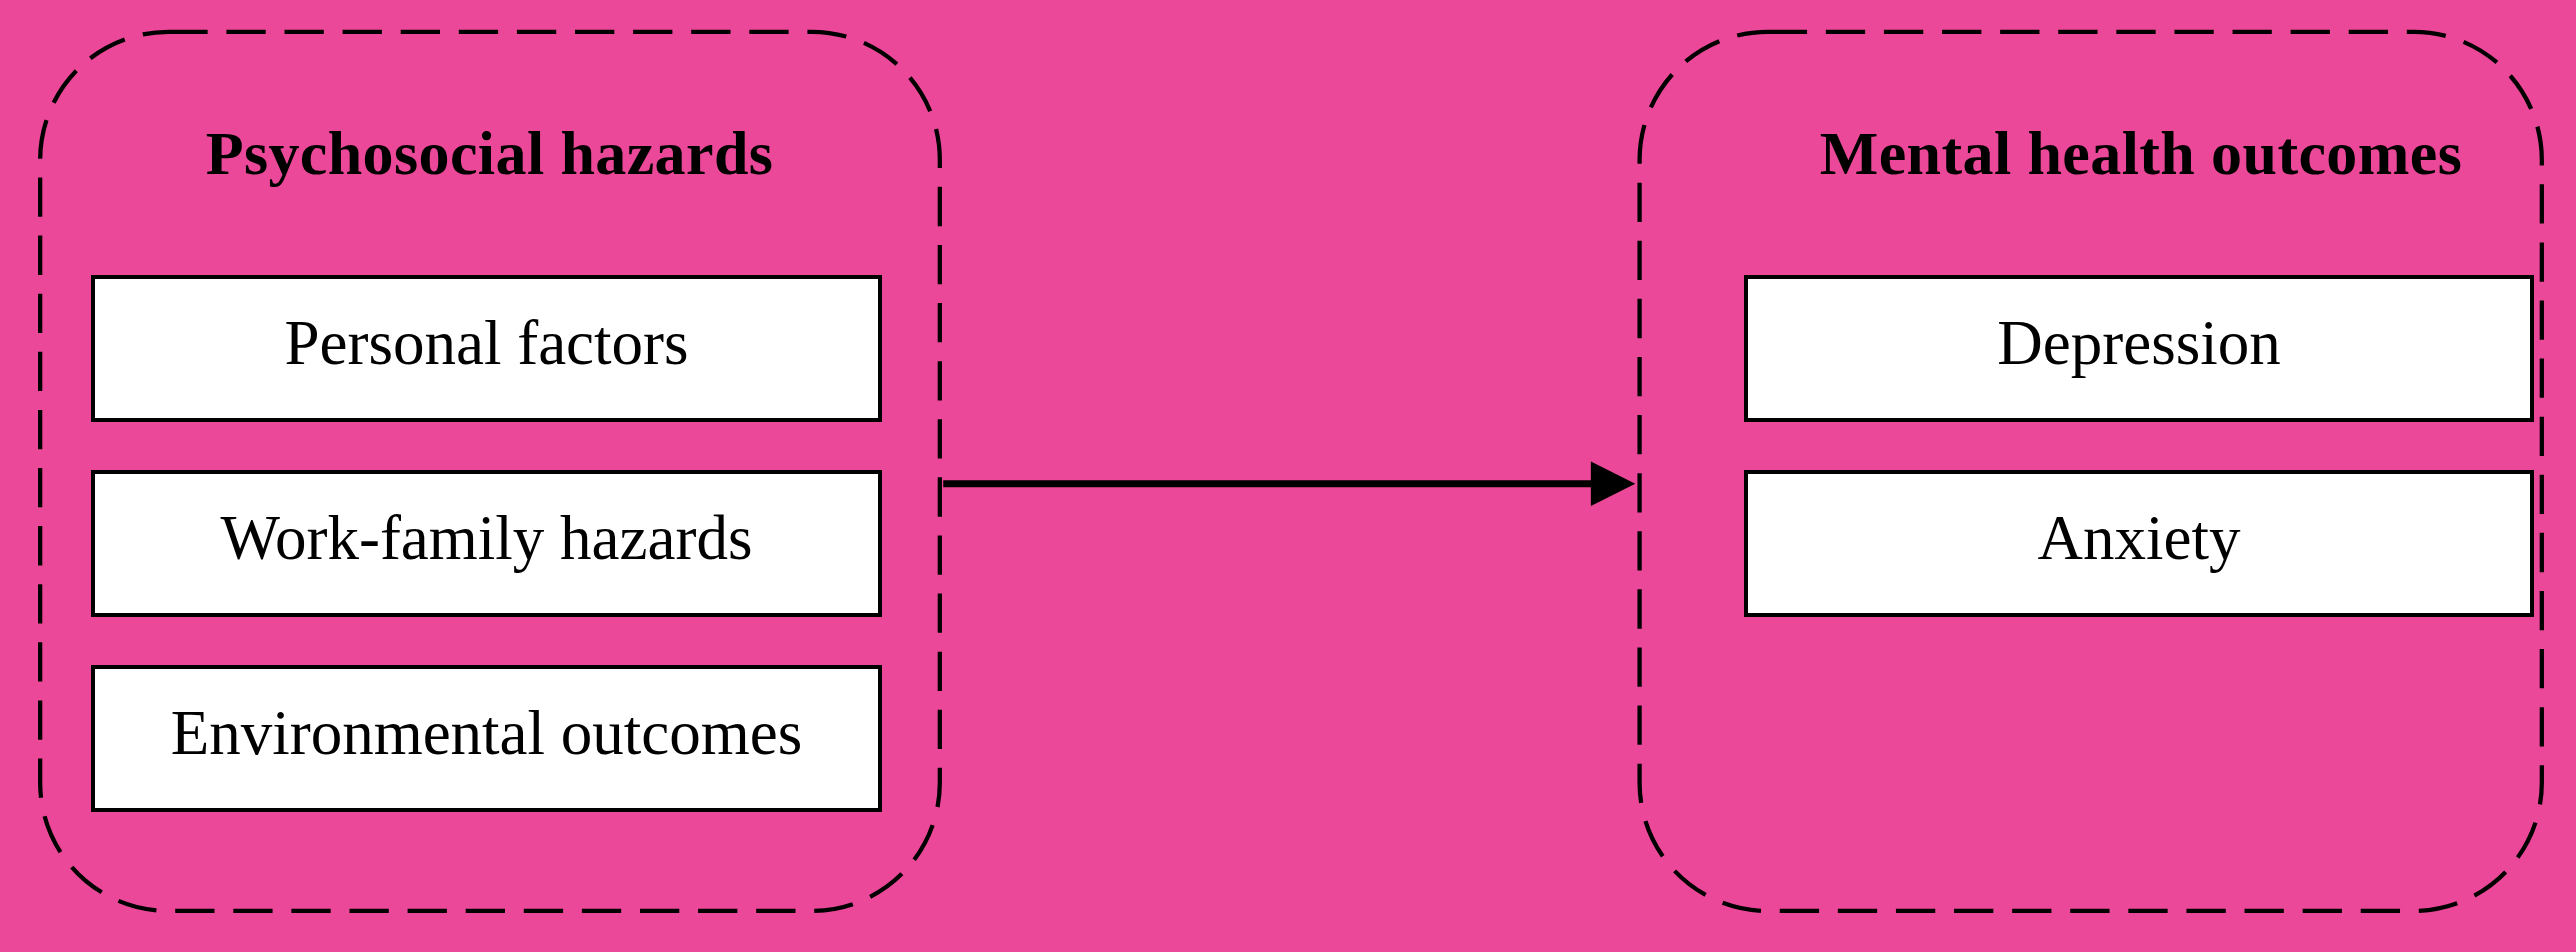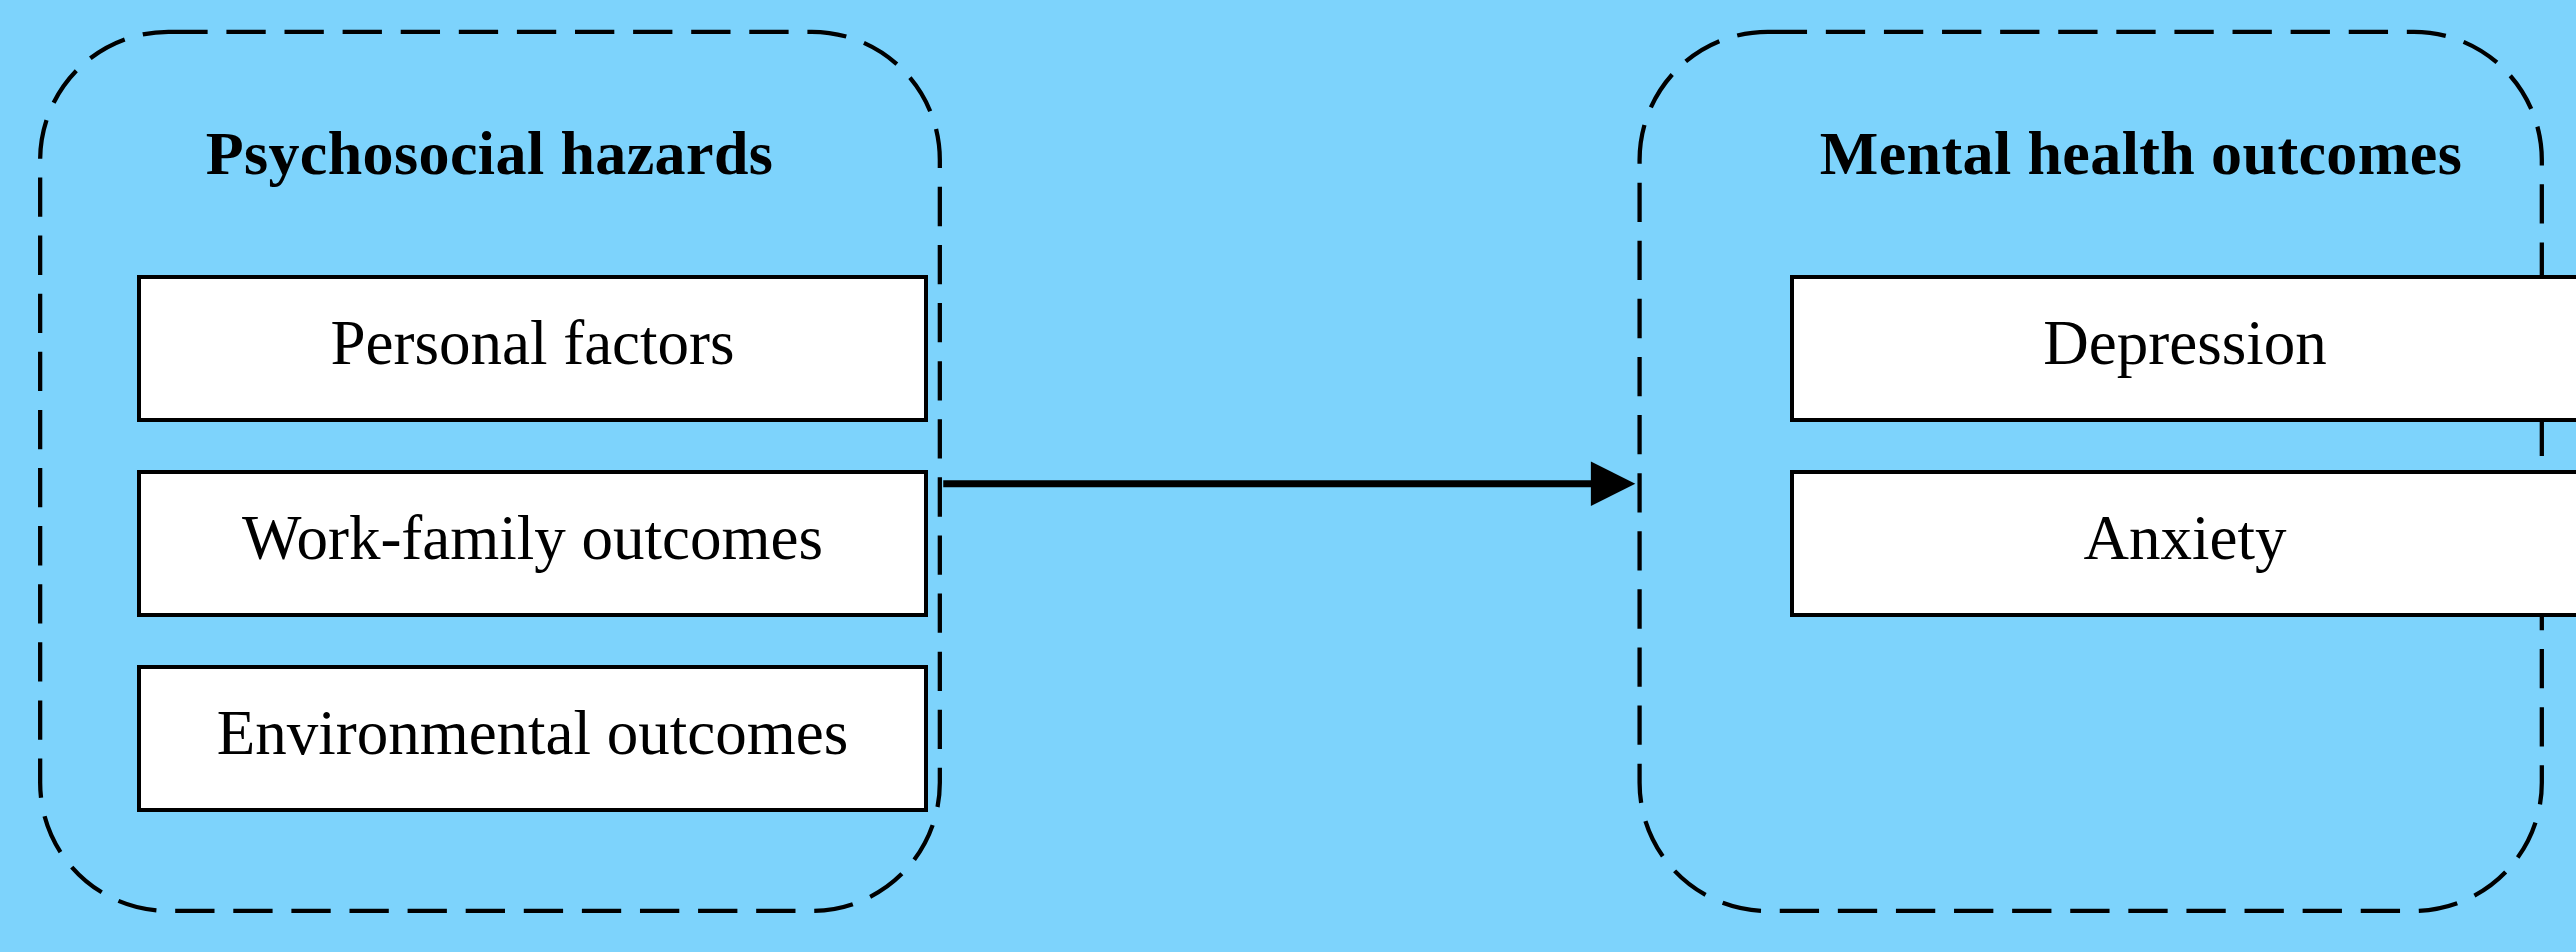--- a/index.html
+++ b/index.html
@@ -4,21 +4,21 @@
 <style>
   html, body {
     margin: 0;
     padding: 0;
     background: #ffffff;
   }
   .canvas {
     position: relative;
     width: 2576px;
     height: 953px;
-    background: #7dd3fc;
+    background: #ec4899;
     font-family: "Liberation Serif", "DejaVu Serif", serif;
     color: #000000;
     overflow: hidden;
   }
   .connector-layer {
     position: absolute;
     left: 0;
     top: 0;
     width: 2576px;
     height: 953px;
@@ -46,21 +46,20 @@
   }
   .item-box {
     position: absolute;
     height: 147px;
     box-sizing: border-box;
     border: 4.3px solid #000000;
     background: #ffffff;
     display: flex;
     align-items: center;
     justify-content: center;
-    margin-left: 46px;
   }
   .panel-left  .item-box { left: 53px; width: 791px; }
   .panel-right .item-box { left: 56px; width: 790px; }
   .row-0 { top: 245px; }
   .row-1 { top: 440px; }
   .row-2 { top: 635px; }
   .item-label {
     font-size: 63px;
     line-height: 1;
     white-space: nowrap;
@@ -78,21 +77,21 @@
     <line x1="1104" y1="566" x2="1866" y2="566" stroke="#000000" stroke-width="8"></line>
     <polygon points="1862,540 1914,566 1862,592" fill="#000000"></polygon>
   </svg>
 
   <div class="panel panel-left">
     <div class="panel-title">Psychosocial hazards</div>
     <div class="item-box row-0">
       <span class="item-label">Personal factors</span>
     </div>
     <div class="item-box row-1">
-      <span class="item-label">Work-family outcomes</span>
+      <span class="item-label">Work-family hazards</span>
     </div>
     <div class="item-box row-2">
       <span class="item-label">Environmental outcomes</span>
     </div>
   </div>
 
   <div class="panel panel-right">
     <div class="panel-title">Mental health outcomes</div>
     <div class="item-box row-1">
       <span class="item-label">Anxiety</span>

